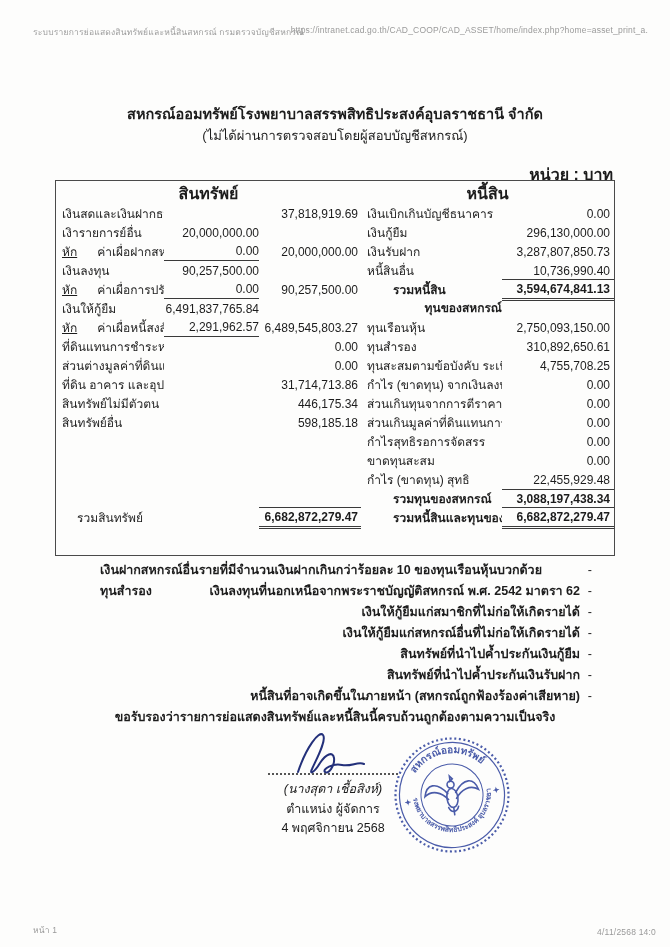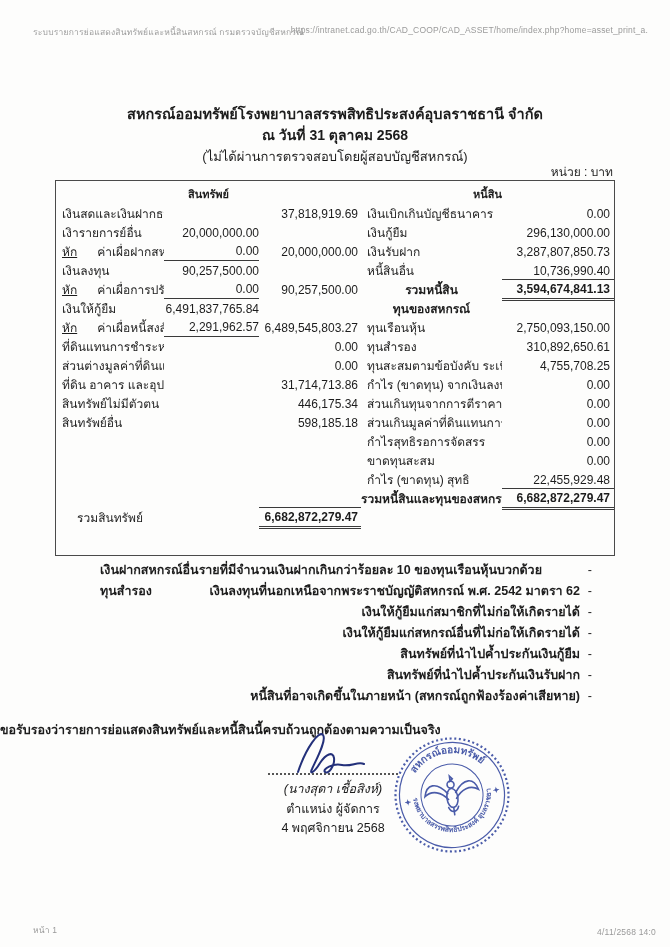--- a/index.html
+++ b/index.html
@@ -15,79 +15,78 @@
   .ph-right { top:25px; right:22px; }
   .pf-left  { bottom:10px; left:33px; }
   .pf-right { bottom:10px; right:14px; }
 
   .title-block { position:absolute; top:104px; left:0; width:670px; text-align:center; }
   .title-block .t1 { font-size:14.5px; font-weight:bold; line-height:21px; }
   .title-block .t2 { font-size:14px;  font-weight:bold; line-height:21px; }
   .title-block .t3 { font-size:14px;  font-weight:bold; line-height:21px; }
   .title-block .t4 { font-size:13px;  font-weight:normal; line-height:21px; }
 
-  .unit-label { position:absolute; top:162px; right:57px; font-size:12px; }
+  .unit-label { position:absolute; top:162px; right:57px; font-size:16px;font-weight:bold; }
 
   .sheet-box {
     position:absolute; top:180px; left:55px; width:560px; height:376px;
     border:1px solid #4a4a4a; background:transparent;
     display:flex;
   }
   .half { padding-top:3px; }
   .half.assets { width:305px; }
   .half.liabs  { width:253px; }
-  .col-header { text-align:center; font-weight:bold; font-size:11px; height:20px; line-height:20px; }
+  .col-header { text-align:center; font-weight:bold; font-size:16px; height:20px; line-height:20px; }
   .row { display:flex; align-items:center; height:19px; line-height:18px; font-size:12px; }
   .row .label { flex:1; padding-left:6px; white-space:nowrap; overflow:hidden; }
   .num { text-align:right; white-space:nowrap; }
   .assets .cola { width:95px; }
   .assets .colb { width:102px; padding-right:3px; }
   .liabs  .amt  { width:112px; padding-right:4px; }
   .prefix:empty { display:none; }
   .prefix { text-decoration:underline; margin-right:20px; }
 
   
   .t-deduct .cola { border-bottom:1px solid var(--rule); }
   .t-section { font-weight:bold; }
-  .t-section .label { text-align:center; padding-left:0; }
+  .t-section .label { text-align:right; padding-left:0;font-family:Liberation Mono, monospace; }
   .t-section .amt { visibility:hidden; }
-  .t-total .label, .t-total-dbl .label, .t-grand .label { text-align:center; font-weight:bold; padding-left:0; }
+  .t-total .label, .t-total-dbl .label, .t-grand .label { text-align:left; font-weight:bold; padding-left:0;margin-left:32px; }
   .t-total .amt      { border-top:1px solid var(--rule); font-weight:bold; }
   .t-total-dbl .amt  { border-top:1px solid var(--rule); border-bottom:3px double var(--rule); font-weight:bold; }
   .t-grand .amt      { border-top:1px solid var(--rule); border-bottom:3px double var(--rule); font-weight:bold; }
   .assets-total { margin-top:76px; }
   .assets-total .label { text-align:center; font-weight:normal; padding-left:0; }
   .assets-total .colb { border-top:1px solid var(--rule); border-bottom:3px double var(--rule); font-weight:bold; }
 
   .notes { position:absolute; top:560px; left:100px; width:492px; font-weight:bold; }
   .note-row { display:flex; justify-content:flex-end; height:21px; line-height:21px; font-size:12.5px; }
   .note-row .dash { width:12px; text-align:right; font-weight:normal; }
 
-  .certify { position:absolute; top:707px; left:0; width:670px; font-size:12.5px; font-weight:bold;margin-top:13px; }
+  .certify { position:absolute; top:707px; left:0; width:670px; text-align:center; font-size:12.5px; font-weight:bold; }
 
   .sign-block { position:absolute; top:726px; left:233px; width:200px; text-align:center; font-size:12.5px; }
   .sig-svg { position:absolute; left:55px; top:0; width:86px; height:52px; }
   .dotline { position:absolute; top:47px; left:35px; width:130px; border-bottom:2px dotted #555; }
   .sig-name { position:absolute; top:53px; width:200px;font-style:italic; }
   .sig-pos  { position:absolute; top:73px; width:200px; }
   .sig-date { position:absolute; top:92px; width:200px; }
 
   .stamp { position:absolute; top:735px; left:392px; width:120px; height:120px; opacity:.92; transform:rotate(-8deg); }
   .stamp text { fill:var(--stamp-color); font-family:"Liberation Sans", sans-serif; font-weight:bold; }
   .stamp .ring, .stamp .emblem { stroke:var(--stamp-color); fill:none; }
 </style>
 </head>
 <body>
 
 <div class="print-meta ph-left">ระบบรายการย่อแสดงสินทรัพย์และหนี้สินสหกรณ์ กรมตรวจบัญชีสหกรณ์</div>
 <div class="print-meta ph-right">https://intranet.cad.go.th/CAD_COOP/CAD_ASSET/home/index.php?home=asset_print_a.</div>
 
 <div class="title-block">
   <div class="t1">สหกรณ์ออมทรัพย์โรงพยาบาลสรรพสิทธิประสงค์อุบลราชธานี จำกัด</div>
-  <div class="t3">ณ วันที่ 31 ตุลาคม 2568</div>
   <div class="t4">(ไม่ได้ผ่านการตรวจสอบโดยผู้สอบบัญชีสหกรณ์)</div>
 </div>
 
 <div class="unit-label">หน่วย : บาท</div>
 
 <div class="sheet-box">
   <div class="half assets">
     <div class="col-header">สินทรัพย์</div>
     <div class="row">
         <div class="label"><span>เงินสดและเงินฝากธนาคาร</span></div>
@@ -209,20 +208,24 @@
         <div class="label">กำไรสุทธิรอการจัดสรร</div>
         <div class="num amt">0.00</div>
       </div>
       <div class="row">
         <div class="label">ขาดทุนสะสม</div>
         <div class="num amt">0.00</div>
       </div>
       <div class="row">
         <div class="label">กำไร (ขาดทุน) สุทธิ</div>
         <div class="num amt">22,455,929.48</div>
+      </div>
+      <div class="row t-total">
+        <div class="label">รวมทุนของสหกรณ์</div>
+        <div class="num amt">3,088,197,438.34</div>
       </div>
       <div class="row t-grand">
         <div class="label">รวมหนี้สินและทุนของสหกรณ์</div>
         <div class="num amt">6,682,872,279.47</div>
       </div>
   </div>
 </div>
 
 <div class="notes">
   <div class="note-row">

